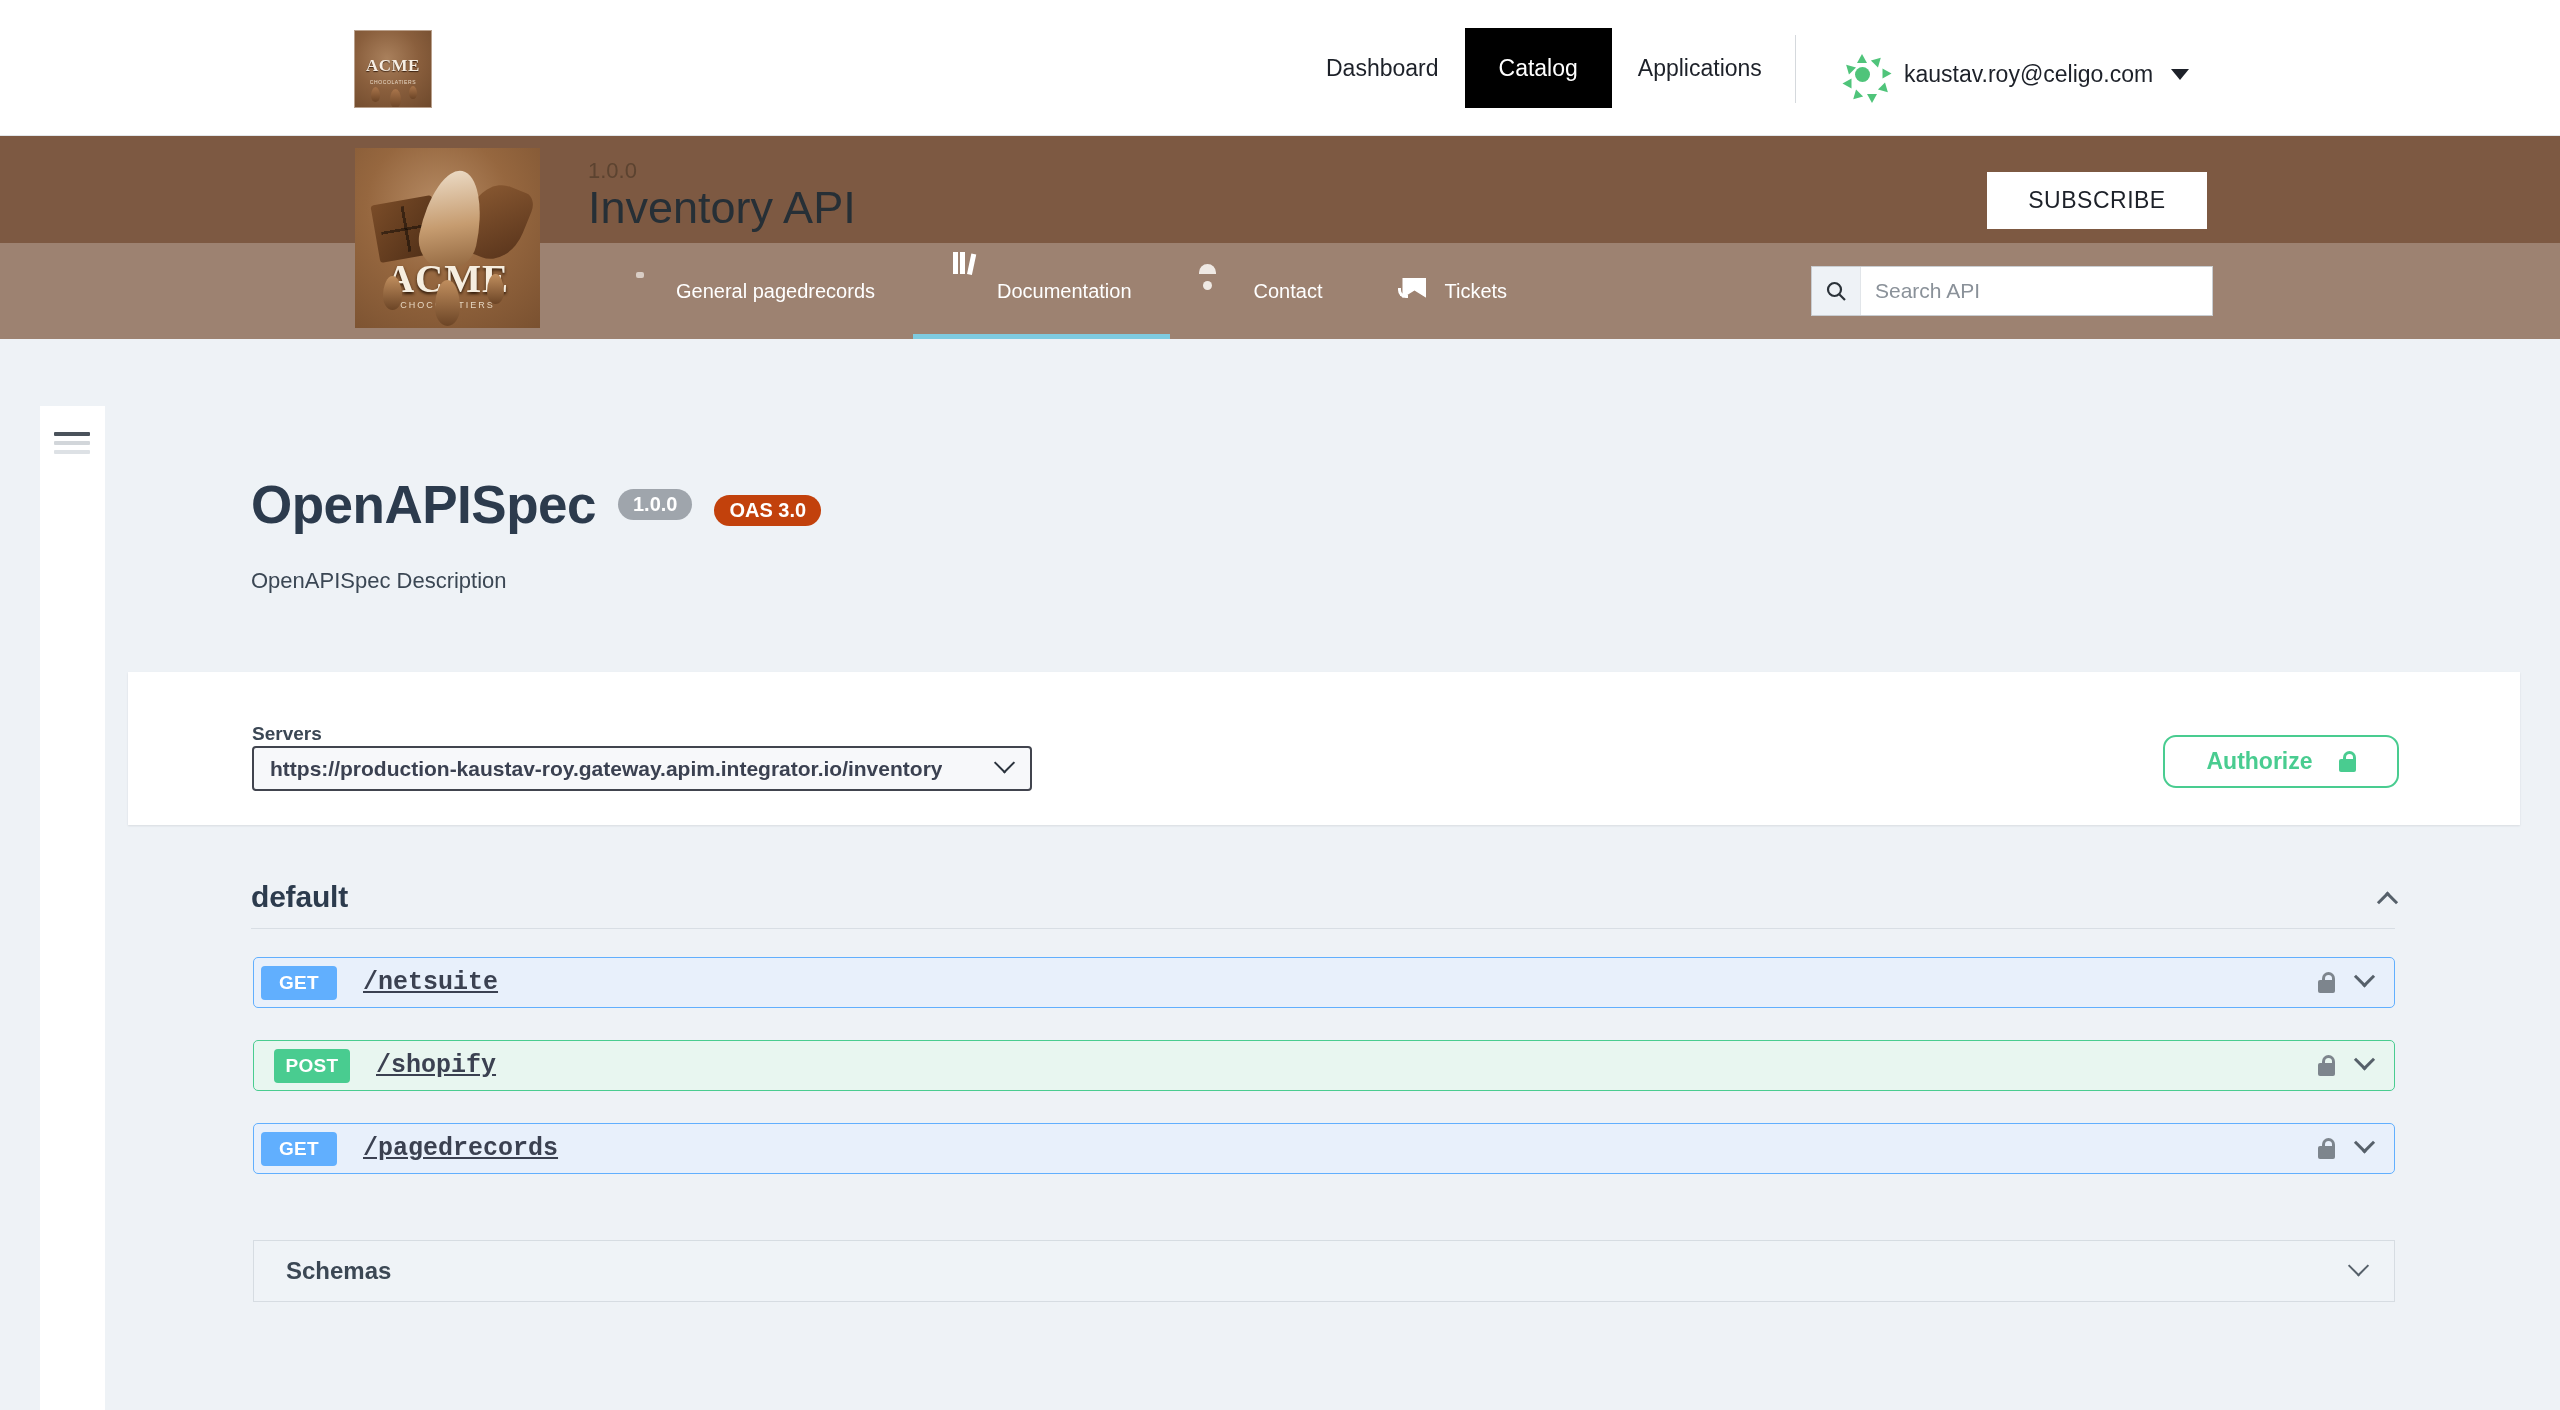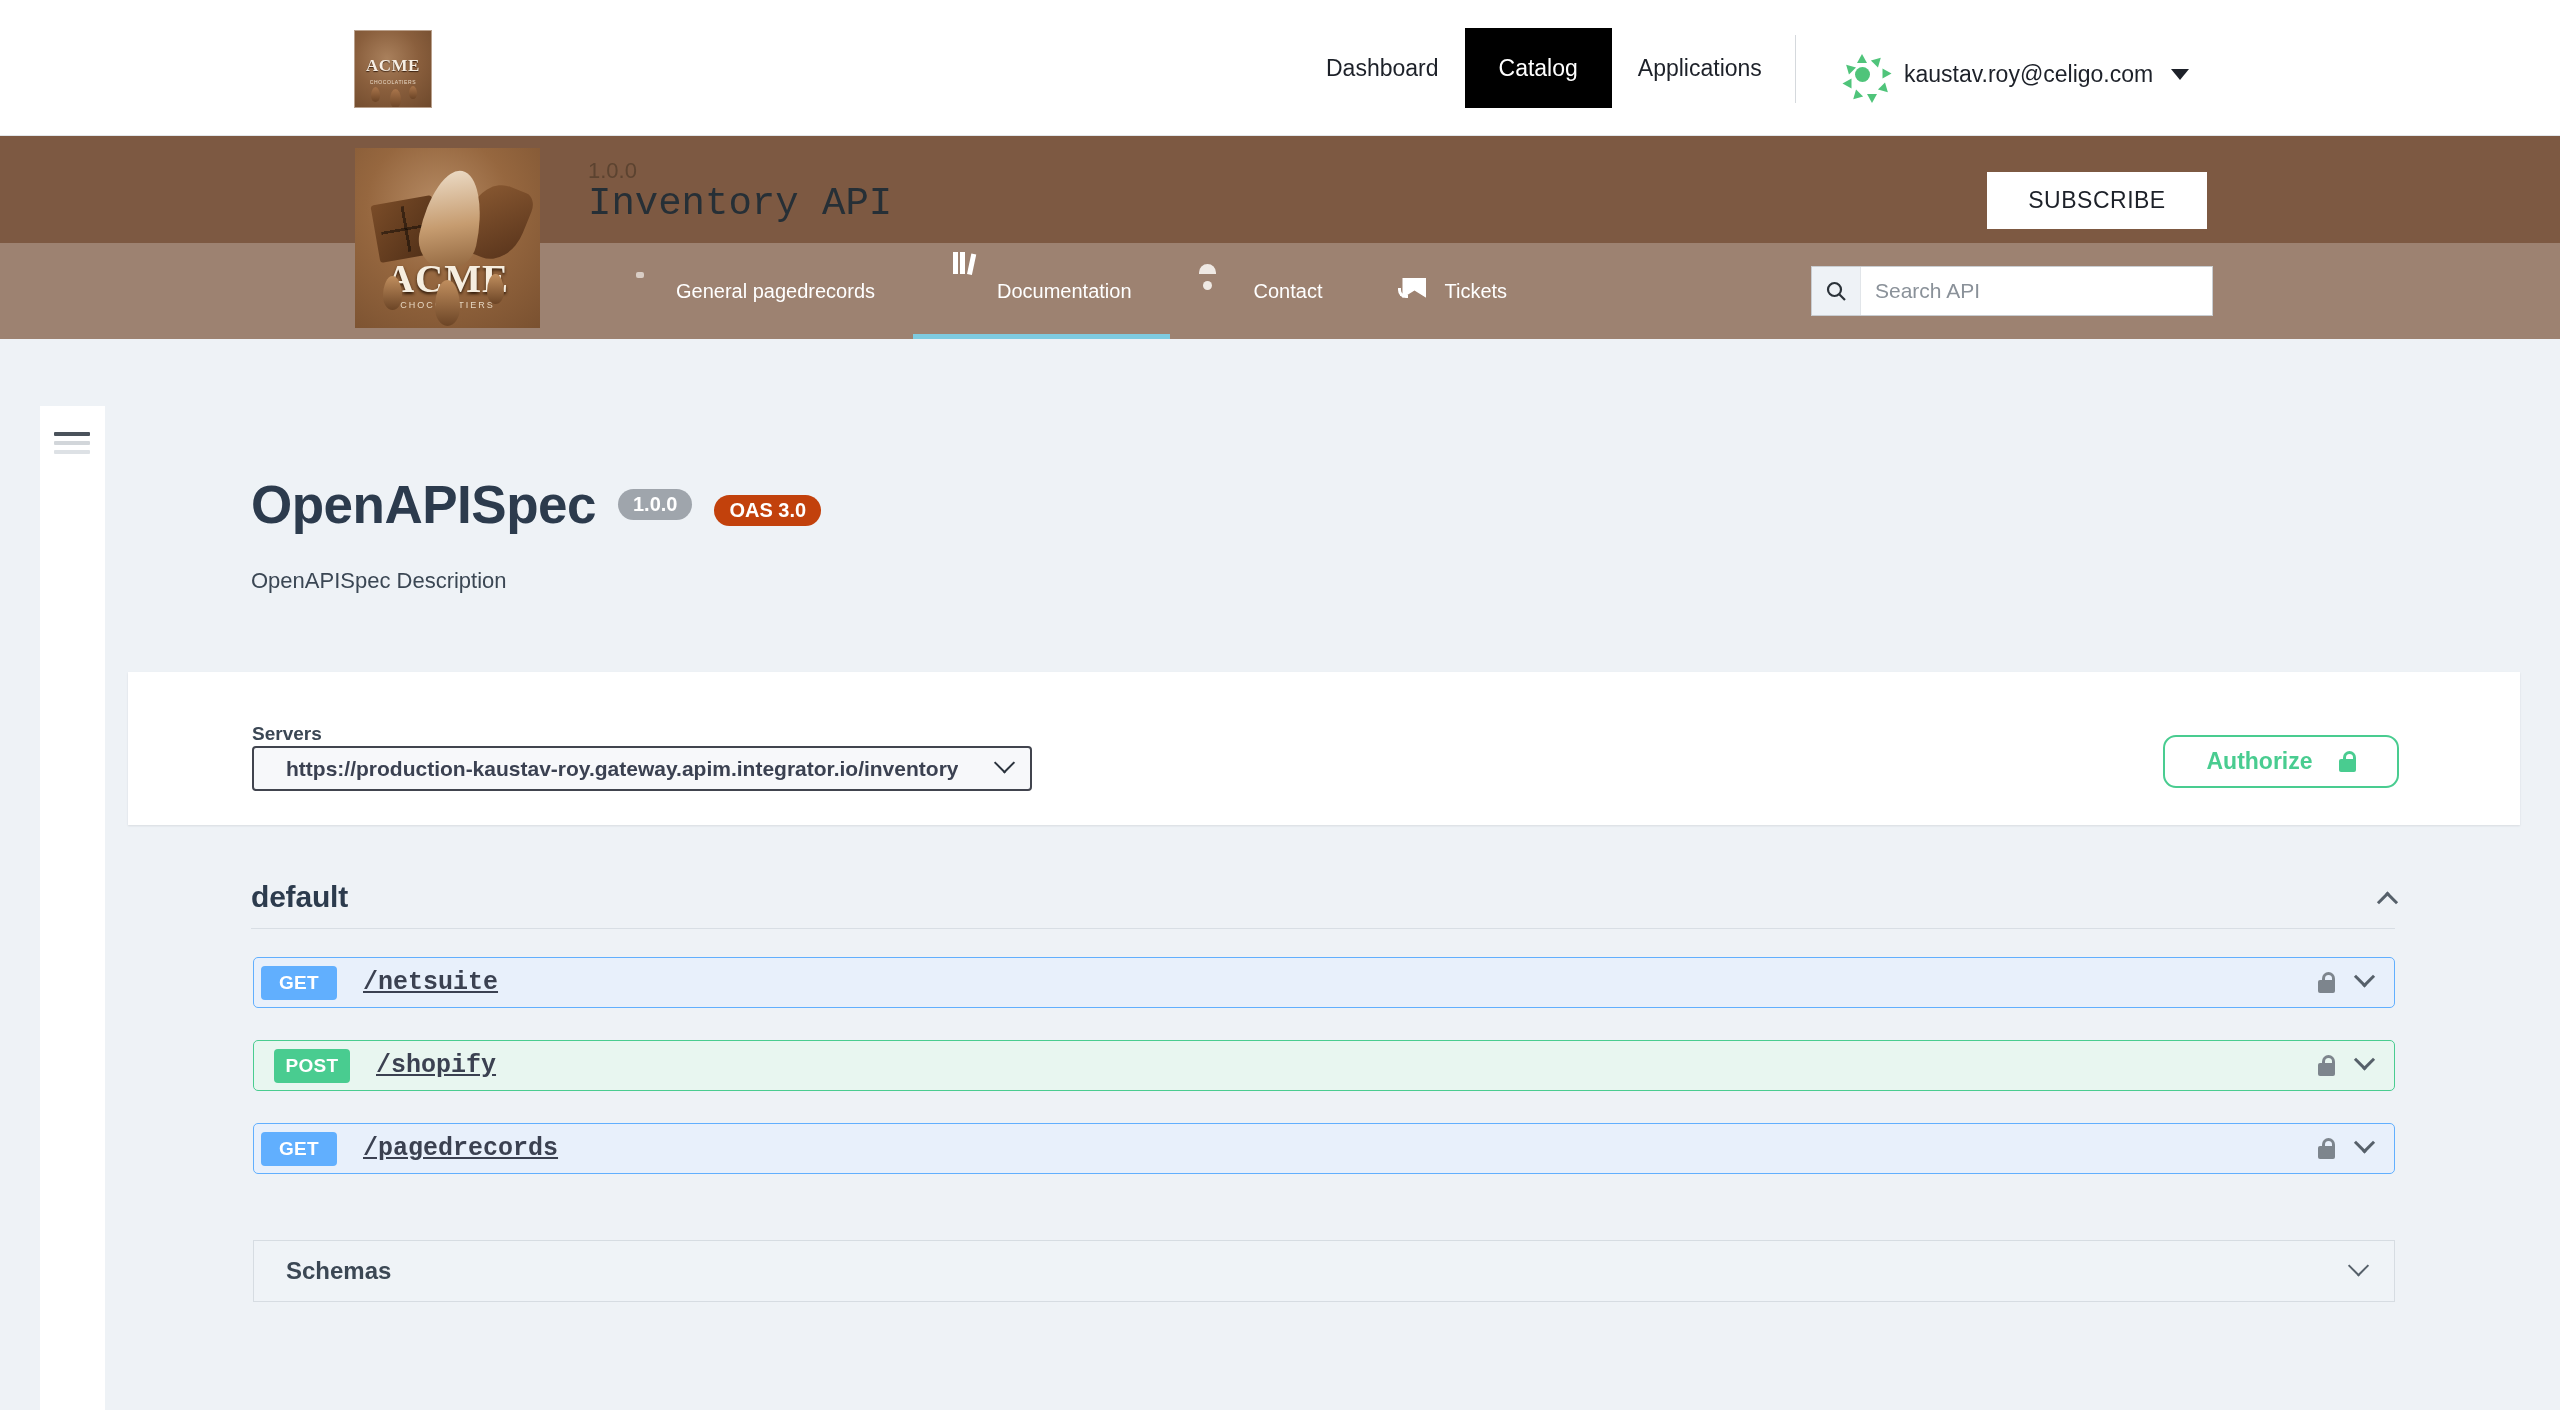--- a/index.html
+++ b/index.html
@@ -161,21 +161,21 @@
   .api-logo-big .b1 { width: 19px; height: 34px; left: 28px; top: 128px; }
   .api-logo-big .b2 { width: 25px; height: 46px; left: 80px; top: 132px; }
   .api-logo-big .b3 { width: 17px; height: 30px; left: 132px; top: 126px; }
 
   .api-version {
     position: absolute; left: 588px; top: 158px;
     font-size: 22px; color: #5c4330;
   }
   .api-title {
     position: absolute; left: 588px; top: 182px;
-    font-size: 39px; color: #262f36; font-weight: normal; font-family: Liberation Mono, monospace;
+    font-size: 45px; color: #262f36; font-weight: normal;
   }
   .subscribe-btn {
     position: absolute; left: 1987px; top: 172px;
     width: 220px; height: 57px;
     background: #ffffff; border: none;
     font-size: 23px; letter-spacing: .5px; color: #1d2129;
     font-family: "Liberation Sans", sans-serif;
     cursor: pointer;
   }
 
@@ -301,21 +301,21 @@
   .servers-label {
     position: absolute; left: 124px; top: 51px;
     font-size: 19px; font-weight: bold; color: #3b4754;
   }
   .server-select {
     position: absolute; left: 124px; top: 74px;
     width: 780px; height: 45px;
     border: 2px solid #41444e; border-radius: 4px;
     background: #f7f8fa;
     display: flex; align-items: center; justify-content: space-between;
-    padding: 0 18px 0 32px; cursor: pointer;
+    padding: 0 18px 0 16px; cursor: pointer;
   }
   .server-select .val {
     font-size: 21px; font-weight: bold; color: #3b4151;
     white-space: nowrap; overflow: hidden; text-overflow: ellipsis;
   }
   .chev {
     width: 15px; height: 15px; flex: 0 0 auto;
     border-right: 3px solid #3b4151; border-bottom: 3px solid #3b4151;
     transform: rotate(45deg) translate(-4px, -4px);
   }

